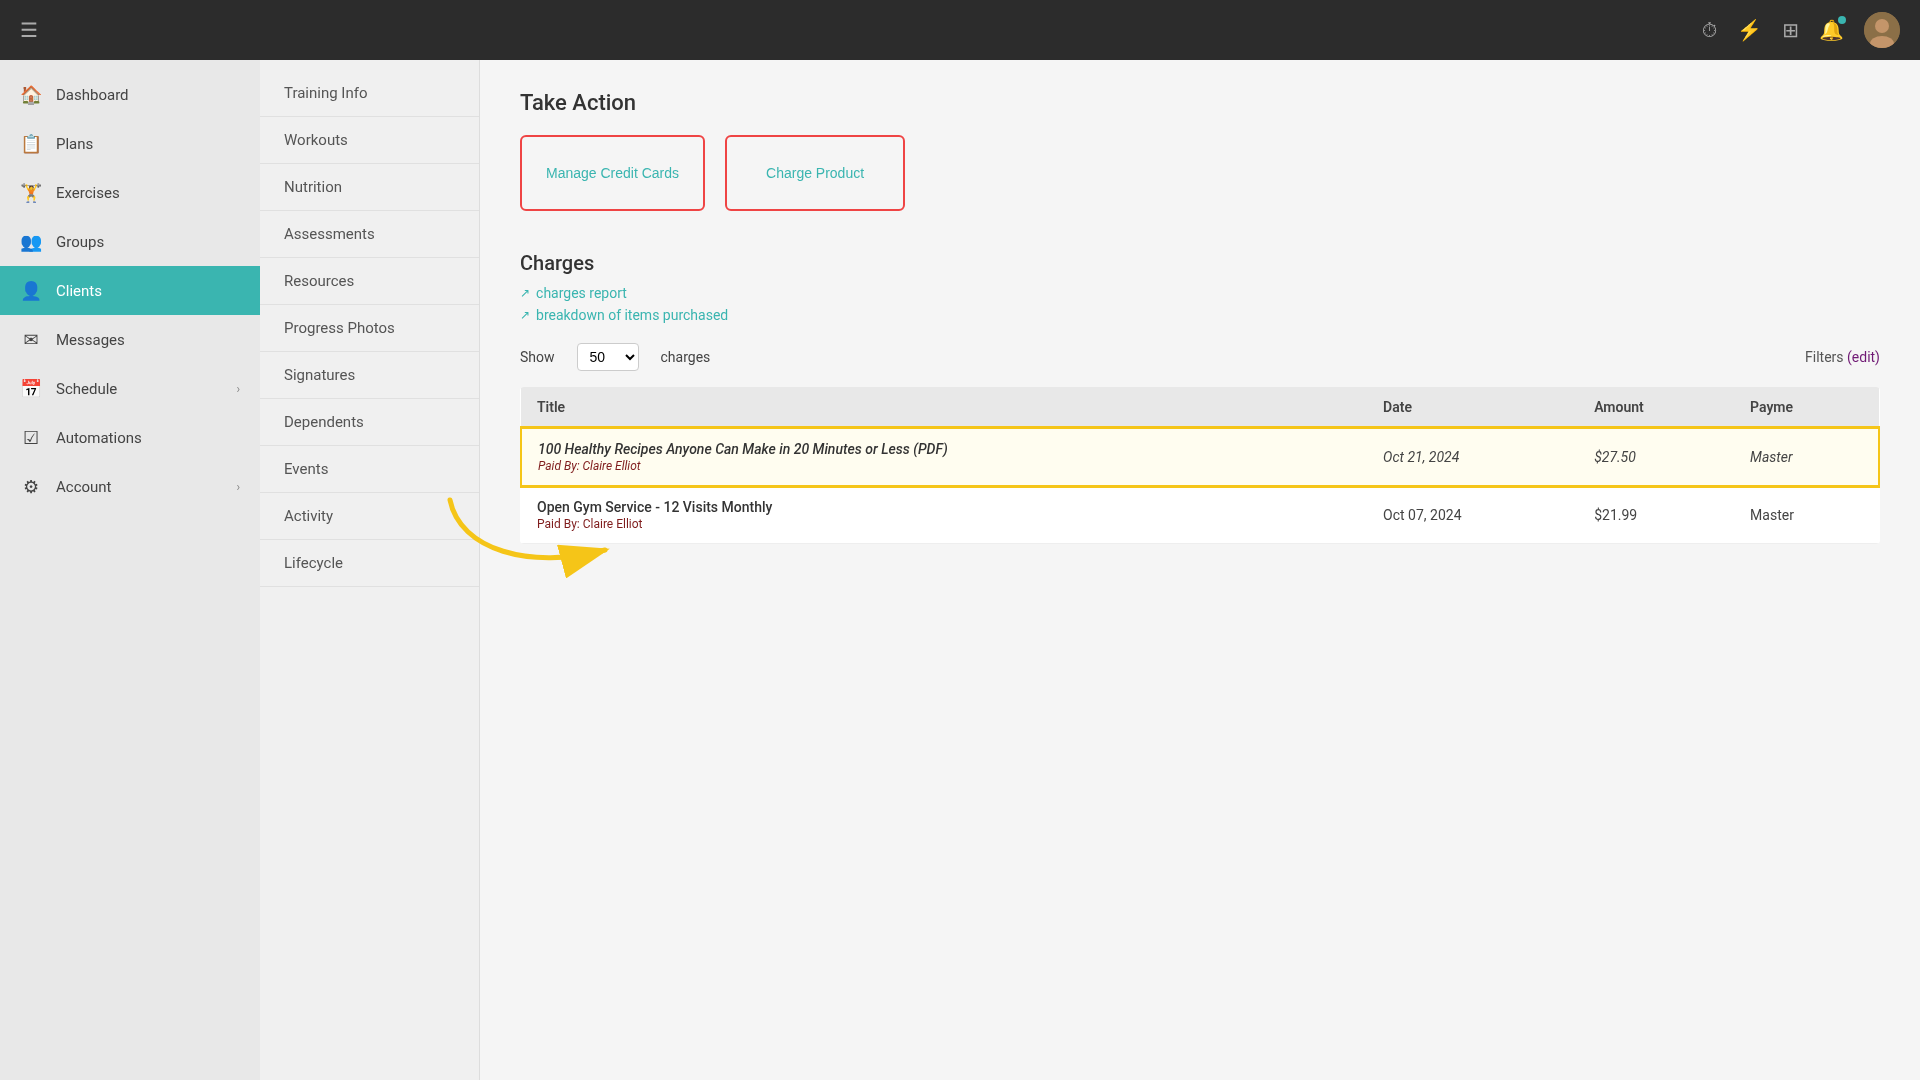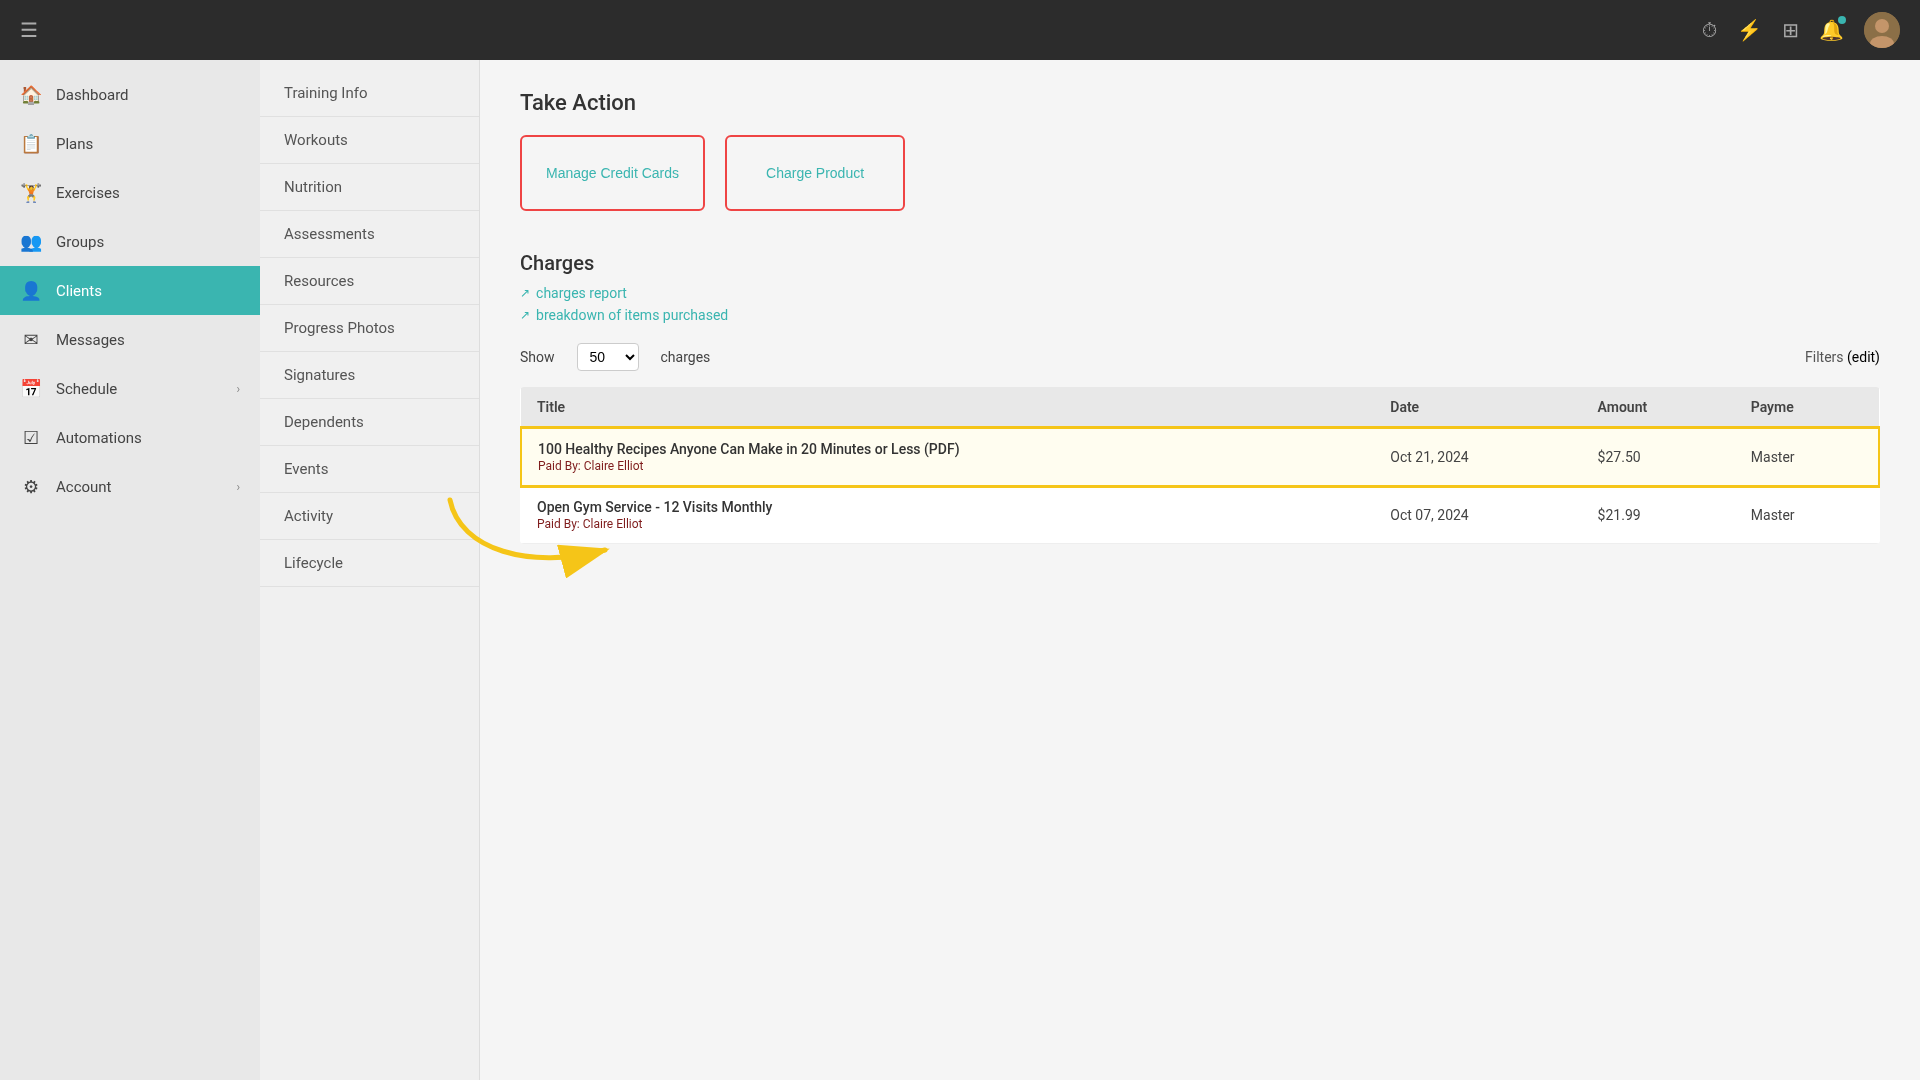--- a/index.html
+++ b/index.html
@@ -197,21 +197,21 @@
       border-radius: 4px;
       font-size: 14px;
       cursor: pointer;
     }
     .filters-label {
       margin-left: auto;
       font-size: 14px;
       color: #555;
     }
     .filters-edit {
-      color: #000000;
+      color: #701a75;
       cursor: pointer;
     }
 
     
     .charges-table {
       width: 100%;
       border-collapse: collapse;
       background: white;
       border-radius: 4px;
       overflow: hidden;
@@ -233,20 +233,21 @@
       color: #444;
       border-bottom: 1px solid #eee;
       vertical-align: middle;
     }
     .table-row-highlighted {
       border: 2px solid #f5c518 !important;
       outline: 2px solid #f5c518;
     }
     .table-row-highlighted td {
       background: #fffdf0;
+      font-style: italic;
     }
     .charge-title {
       font-size: 14px;
       color: #333;
       font-weight: 500;
     }
     .charge-subtitle {
       font-size: 12px;
       color: #7f1d1d;
       margin-top: 2px;

